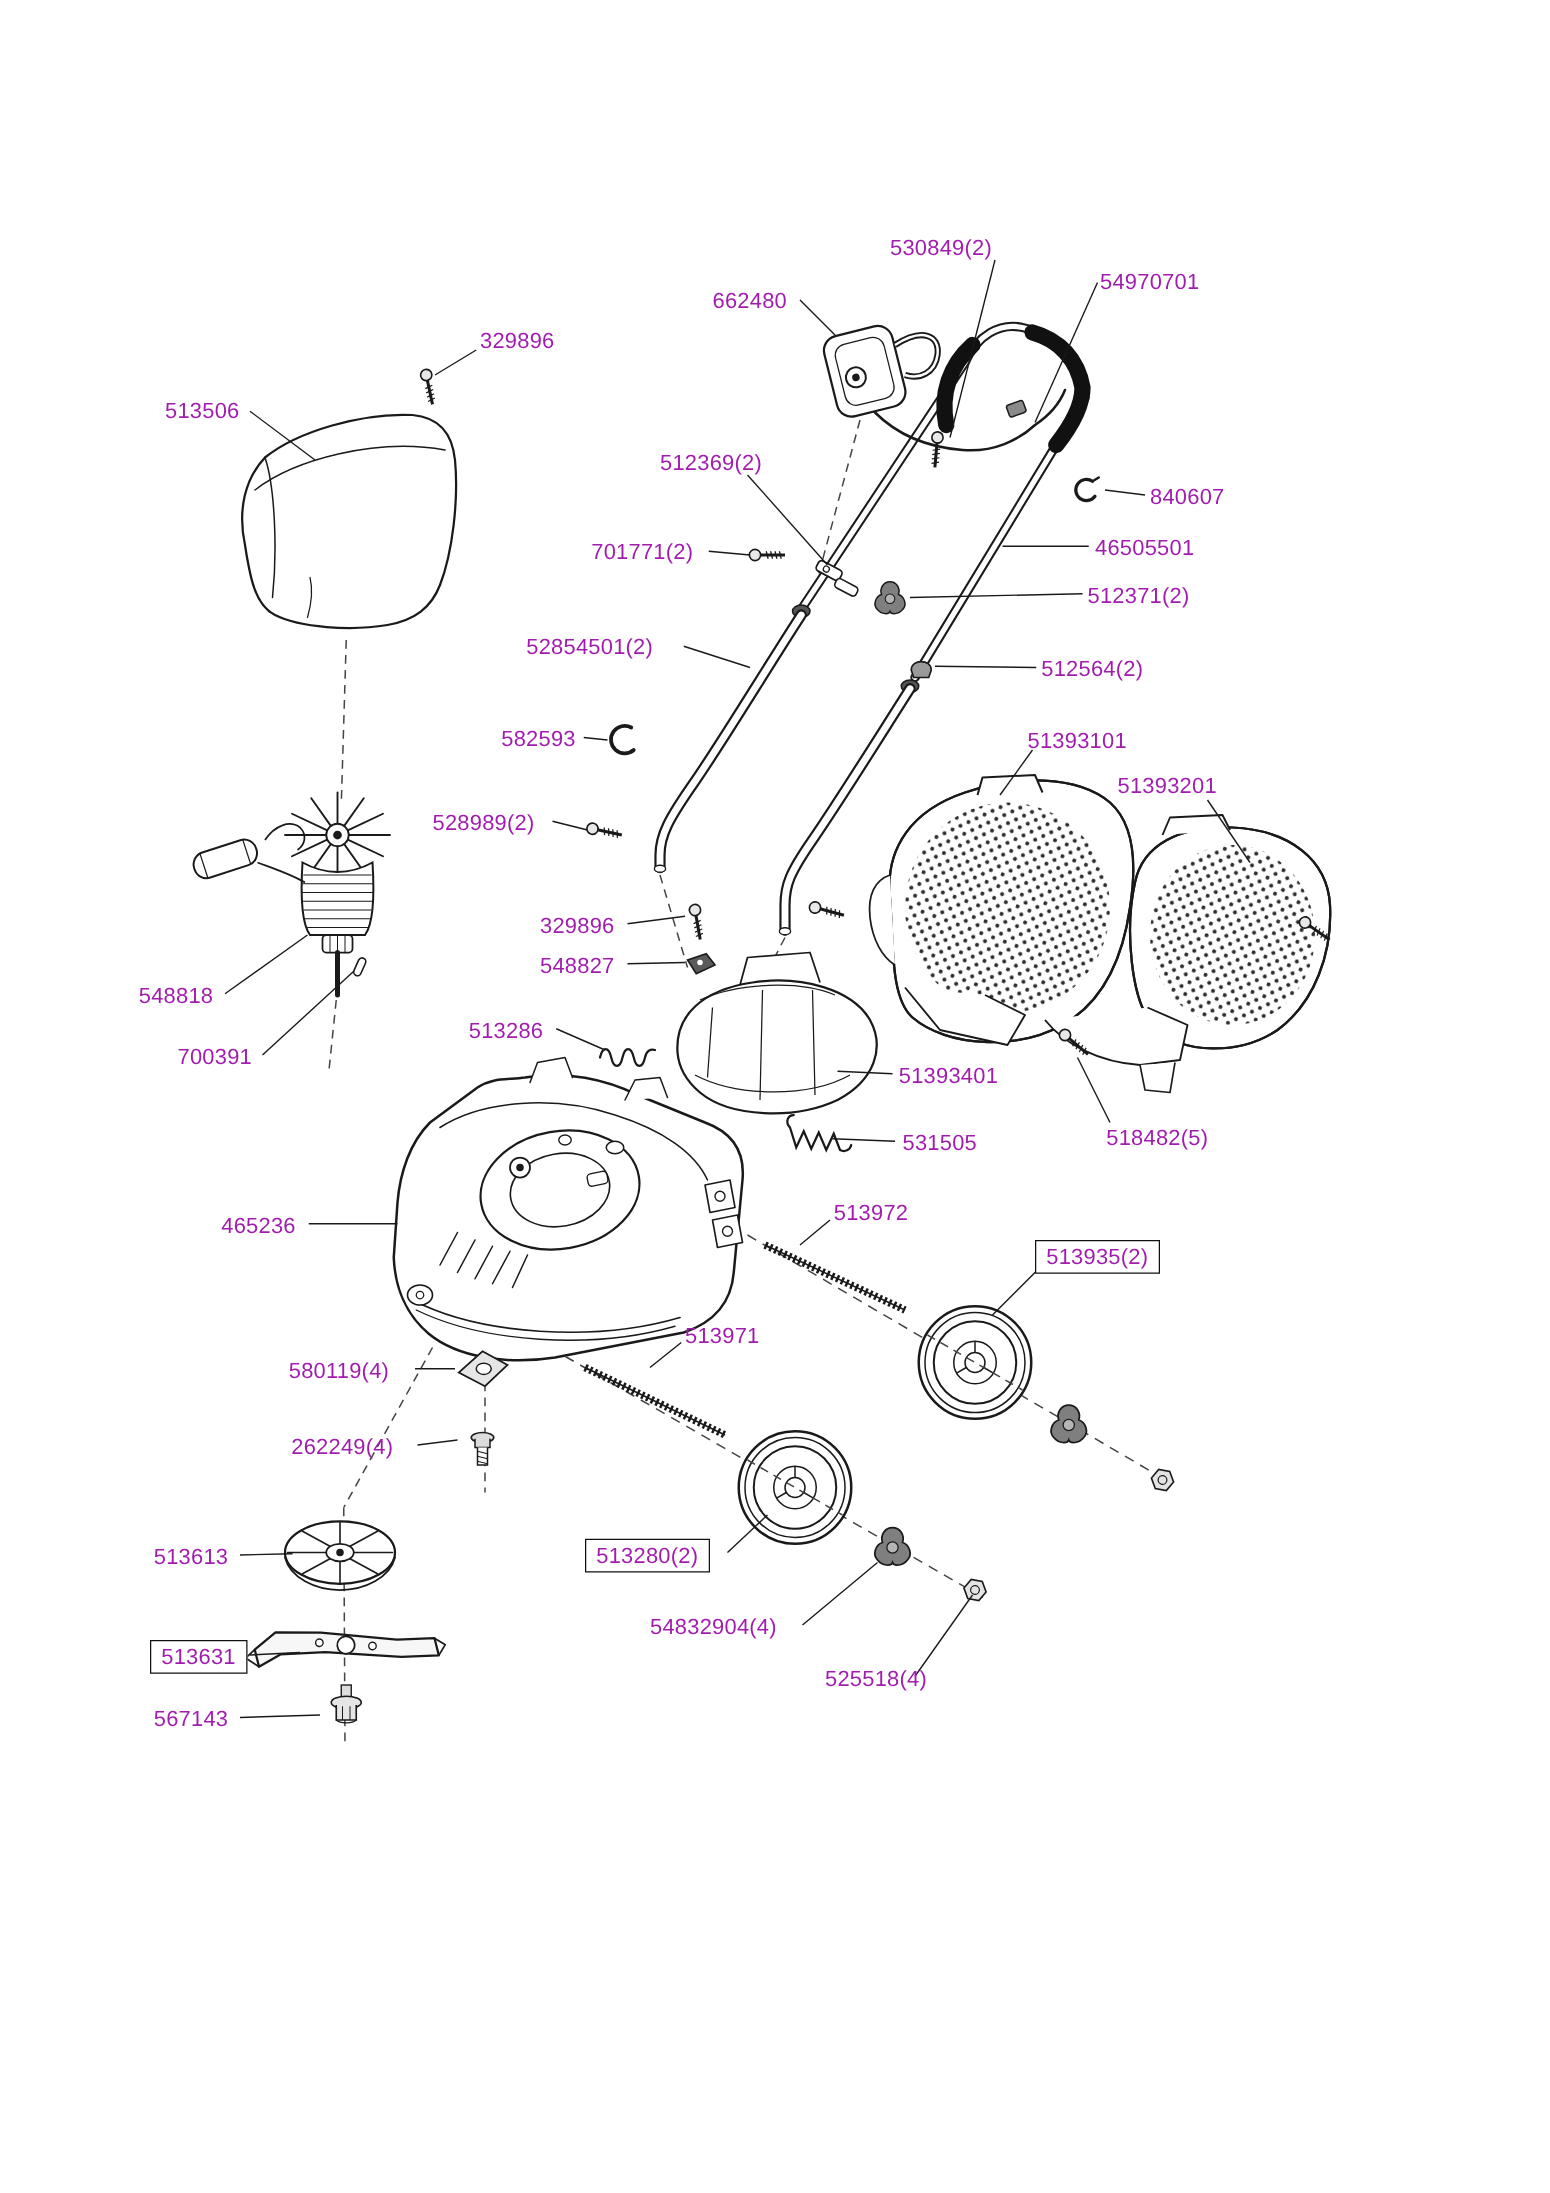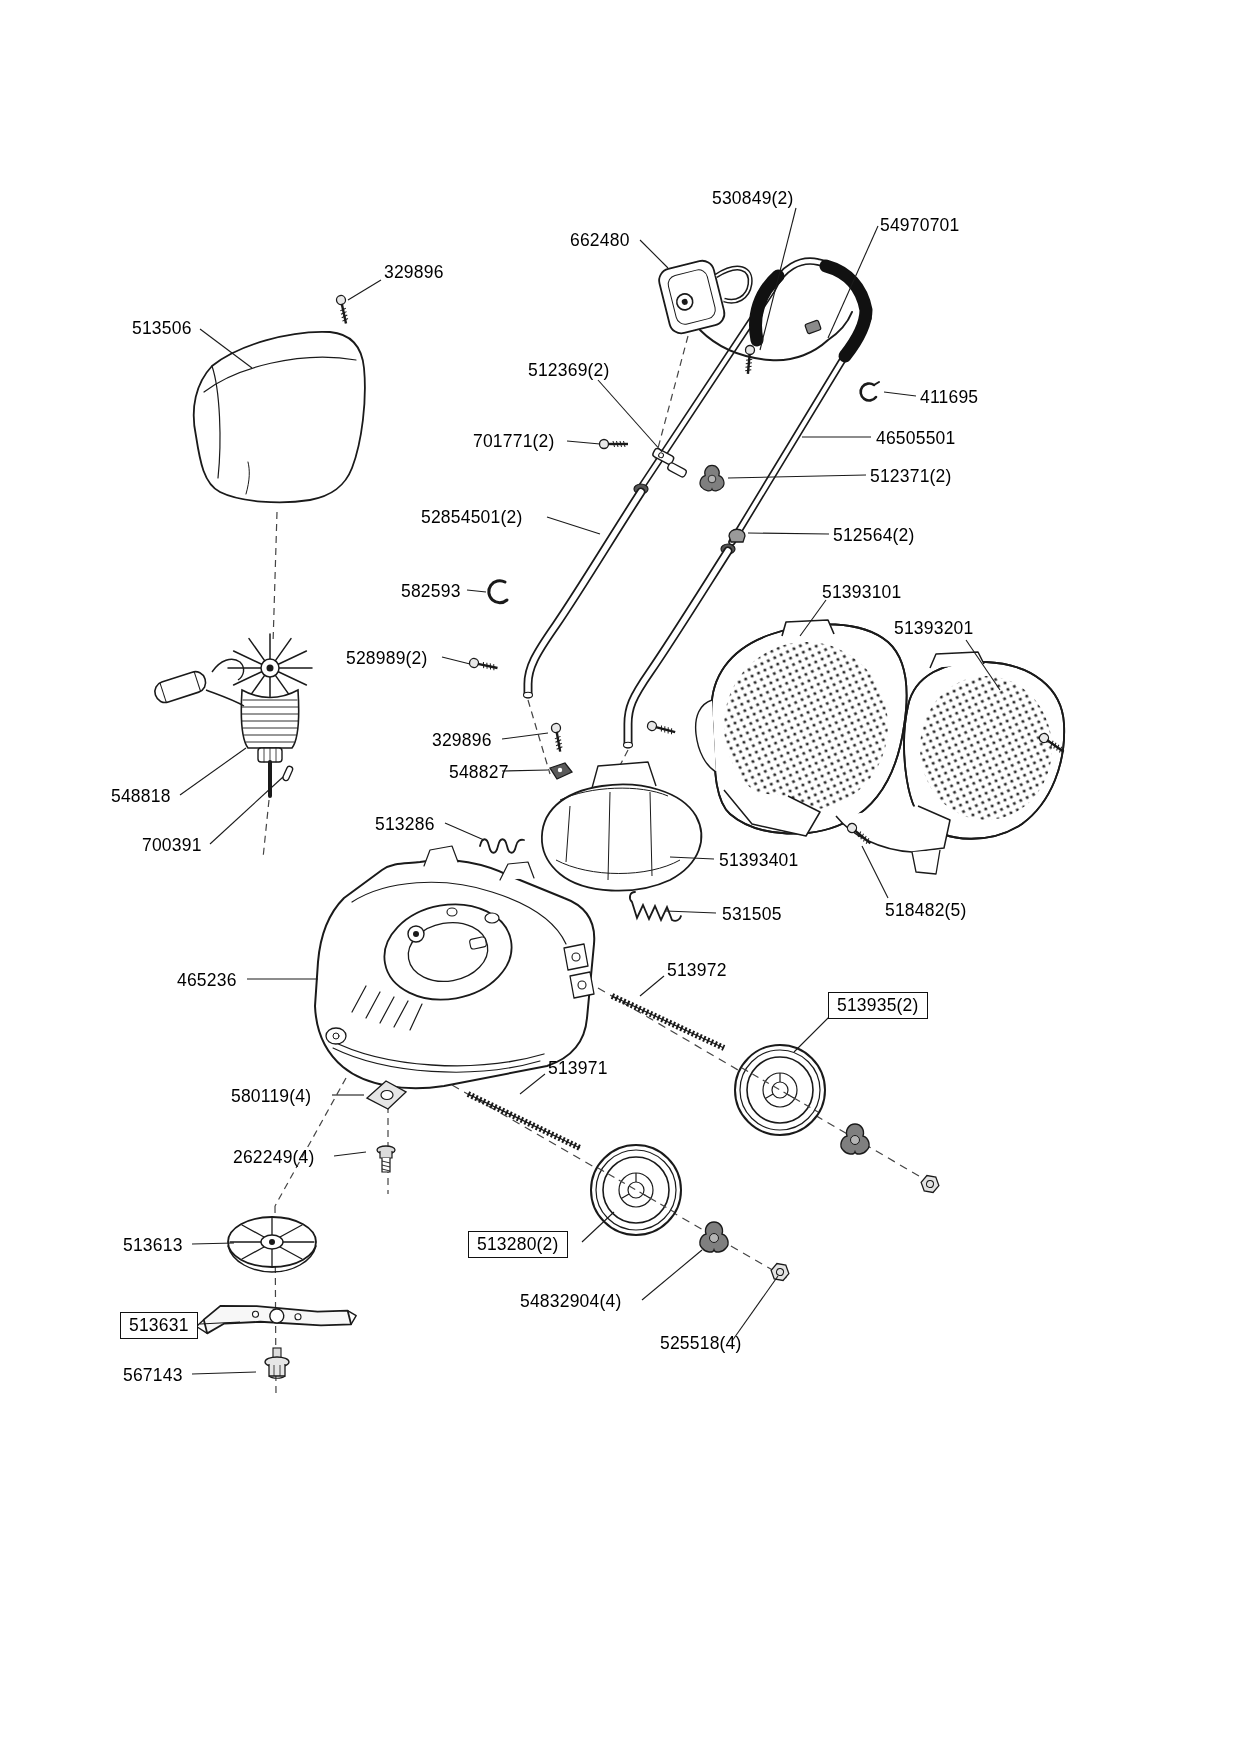--- a/index.html
+++ b/index.html
@@ -5,21 +5,21 @@
   * { margin: 0; padding: 0; box-sizing: border-box; }
   html, body { background: #ffffff; }
   body { font-family: "Liberation Sans", sans-serif; }
   .page { position: relative; width: 1240px; height: 1754px; background: #fff; overflow: hidden; }
   .art { position: absolute; left: 0; top: 0; }
   .labels-layer { position: absolute; left: 0; top: 0; width: 100%; height: 100%; pointer-events: none; }
   .lbl {
     position: absolute;
     font-size: 17.5px;
     line-height: 20px;
-    color: #000000;
+    color: #a21caf;
     white-space: nowrap;
     letter-spacing: 0.2px;
   }
   .lbl.boxed {
     border: 1.6px solid #111;
     padding: 2px 8px 3px 8px;
     background: #fff;
   }
 </style>
 </head>
@@ -387,32 +387,32 @@
   </g>
 </svg>
 
 <div class="labels-layer">
   <div class="lbl" style="left:712px;top:188px">530849(2)</div>
   <div class="lbl" style="left:880px;top:215px">54970701</div>
   <div class="lbl" style="left:570px;top:230px">662480</div>
   <div class="lbl" style="left:384px;top:262px">329896</div>
   <div class="lbl" style="left:132px;top:318px">513506</div>
   <div class="lbl" style="left:528px;top:360px">512369(2)</div>
-  <div class="lbl" style="left:920px;top:387px">411695</div>
+  <div class="lbl" style="left:920px;top:387px">840607</div>
   <div class="lbl" style="left:473px;top:431px">701771(2)</div>
   <div class="lbl" style="left:876px;top:428px">46505501</div>
   <div class="lbl" style="left:870px;top:466px">512371(2)</div>
   <div class="lbl" style="left:421px;top:507px">52854501(2)</div>
   <div class="lbl" style="left:833px;top:525px">512564(2)</div>
   <div class="lbl" style="left:401px;top:581px">582593</div>
   <div class="lbl" style="left:822px;top:582px">51393101</div>
   <div class="lbl" style="left:894px;top:618px">51393201</div>
   <div class="lbl" style="left:346px;top:648px">528989(2)</div>
   <div class="lbl" style="left:432px;top:730px">329896</div>
-  <div class="lbl" style="left:449px;top:762px">548827</div>
+  <div class="lbl" style="left:432px;top:762px">548827</div>
   <div class="lbl" style="left:111px;top:786px">548818</div>
   <div class="lbl" style="left:375px;top:814px">513286</div>
   <div class="lbl" style="left:142px;top:835px">700391</div>
   <div class="lbl" style="left:719px;top:850px">51393401</div>
   <div class="lbl" style="left:722px;top:904px">531505</div>
   <div class="lbl" style="left:885px;top:900px">518482(5)</div>
   <div class="lbl" style="left:177px;top:970px">465236</div>
   <div class="lbl" style="left:667px;top:960px">513972</div>
   <div class="lbl boxed" style="left:828px;top:992px">513935(2)</div>
   <div class="lbl" style="left:548px;top:1058px">513971</div>

